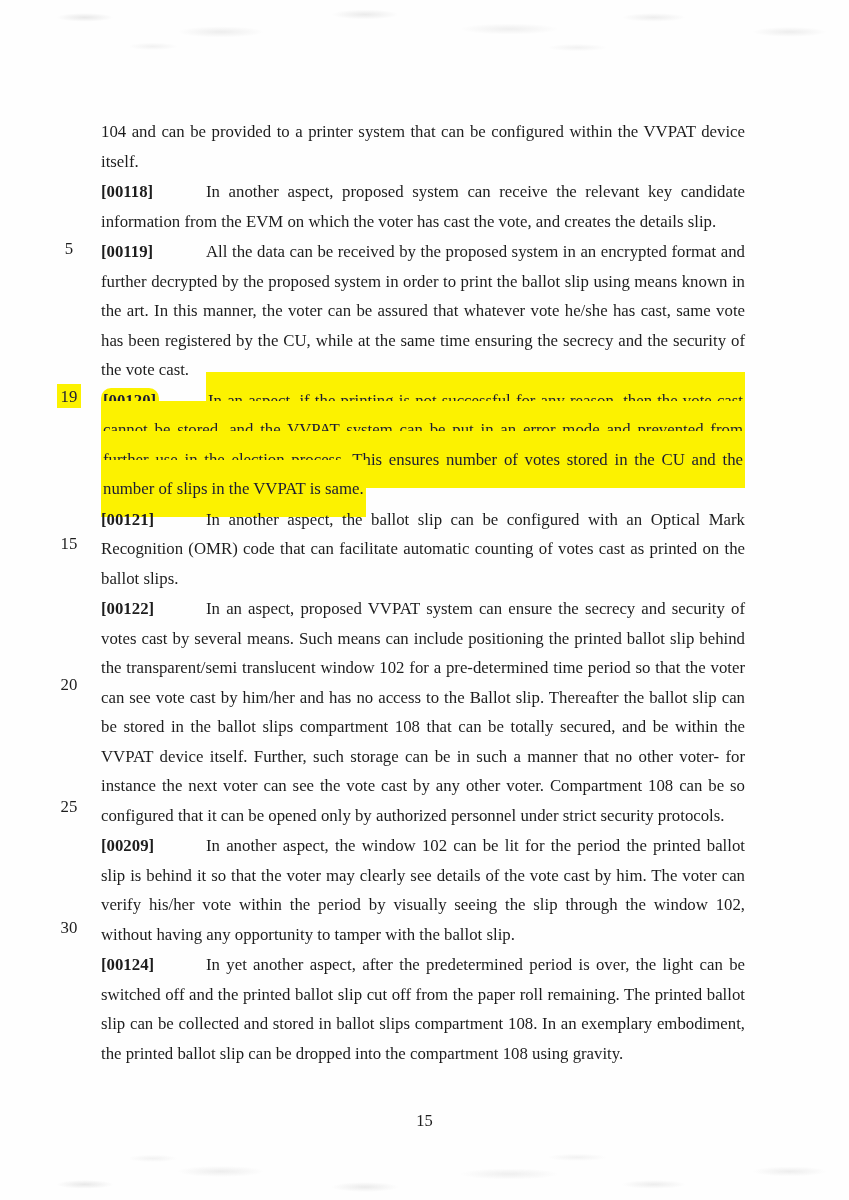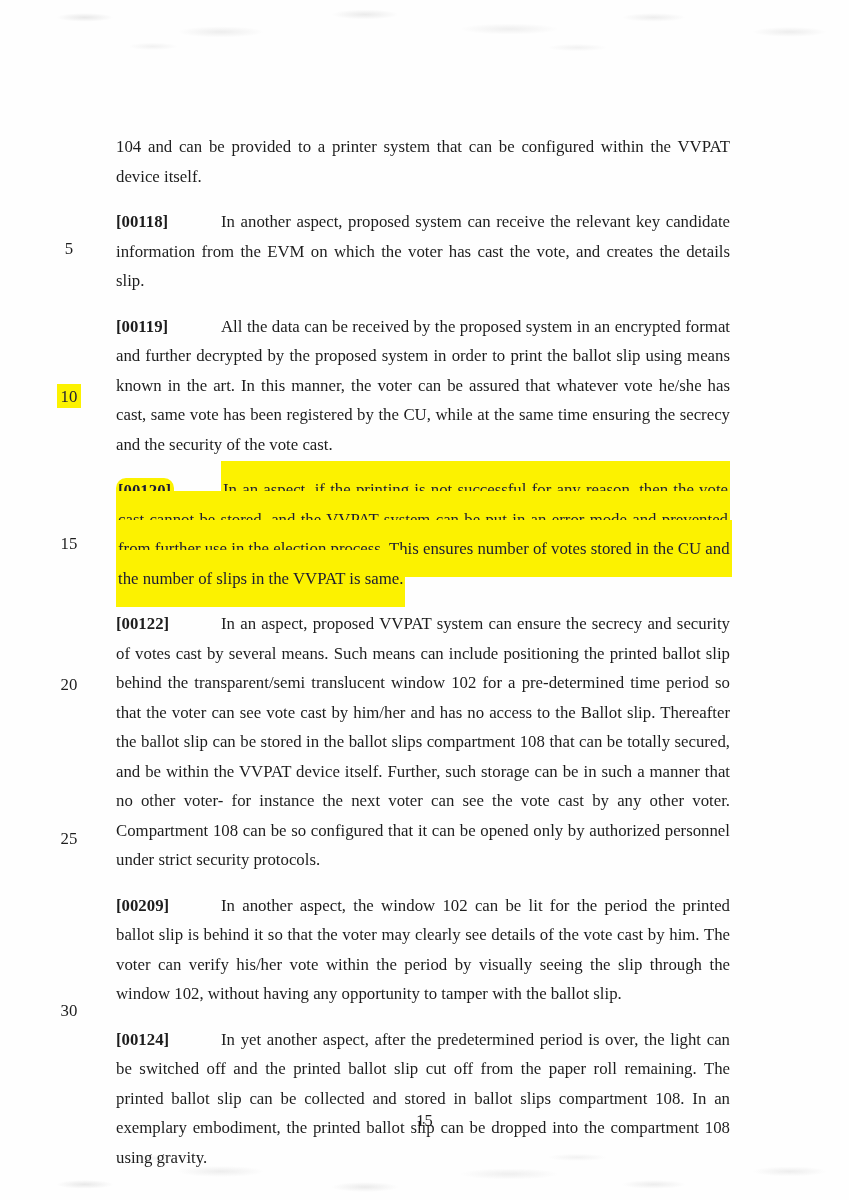--- a/index.html
+++ b/index.html
@@ -34,21 +34,21 @@
   #textblock {
     position: absolute;
     left: 100px; top: 116px;
     width: 646px;
     font-size: 16.8px;
     line-height: 29.5px;
     color: #1d1d1d;
     text-align: justify;
     text-align-last: left;
   }
-  #textblock p { margin: 16px; padding: 0; }
+  #textblock p { margin: 1px; padding: 0; }
   .tag {
     font-weight: bold;
     display: inline-block;
     width: 105px;
     text-align: center;
     text-align-last: left;
   }
   .hl {
     background: var(--hl, #fcf200);
     color: #1b1b33;
@@ -77,35 +77,36 @@
 </style>
 </head>
 <body>
 
 <div id="page">
 
   <div id="noise-top" class="noise"></div>
   <div id="noise-bottom" class="noise"></div>
 
   <div class="lineno" style="top:234px"><span>5</span></div>
-  <div class="lineno" style="top:381.5px"><span class="hl">10</span></div>
+  <div class="lineno" style="top:381.5px"><span class="hl">19</span></div>
   <div class="lineno" style="top:529px"><span>15</span></div>
   <div class="lineno" style="top:670px"><span>20</span></div>
-  <div class="lineno" style="top:824px"><span>25</span></div>
-  <div class="lineno" style="top:996px"><span>30</span></div>
+  <div class="lineno" style="top:792px"><span>25</span></div>
+  <div class="lineno" style="top:913px"><span>30</span></div>
 
   <div id="textblock">
     <p><span>104 and can be provided to a printer system that can be configured within the VVPAT device itself.</span></p>
 
     <p><b class="tag">[00118]</b><span>In another aspect, proposed system can receive the relevant key candidate information from the EVM on which the voter has cast the vote, and creates the details slip.</span></p>
 
     <p><b class="tag">[00119]</b><span>All the data can be received by the proposed system in an encrypted format and further decrypted by the proposed system in order to print the ballot slip using means known in the art. In this manner, the voter can be assured that whatever vote he/she has cast, same vote has been registered by the CU, while at the same time ensuring the secrecy and the security of the vote cast.</span></p>
 
     <p><b class="tag"><span class="hl">[00120]</span></b><span class="hl">In an aspect, if the printing is not successful for any reason, then the vote cast cannot be stored, and the VVPAT system can be put in an error mode and prevented from further use in the election process. This ensures number of votes stored in the CU and the number of slips in the VVPAT is same.</span></p>
 
+    <p><b class="tag">[00121]</b><span>In another aspect, the ballot slip can be configured with an Optical Mark Recognition (OMR) code that can facilitate automatic counting of votes cast as printed on the ballot slips.</span></p>
 
     <p><b class="tag">[00122]</b><span>In an aspect, proposed VVPAT system can ensure the secrecy and security of votes cast by several means. Such means can include positioning the printed ballot slip behind the transparent/semi translucent window 102 for a pre-determined time period so that the voter can see vote cast by him/her and has no access to the Ballot slip. Thereafter the ballot slip can be stored in the ballot slips compartment 108 that can be totally secured, and be within the VVPAT device itself. Further, such storage can be in such a manner that no other voter- for instance the next voter can see the vote cast by any other voter. Compartment 108 can be so configured that it can be opened only by authorized personnel under strict security protocols.</span></p>
 
     <p><b class="tag">[00209]</b><span>In another aspect, the window 102 can be lit for the period the printed ballot slip is behind it so that the voter may clearly see details of the vote cast by him. The voter can verify his/her vote within the period by visually seeing the slip through the window 102, without having any opportunity to tamper with the ballot slip.</span></p>
 
     <p><b class="tag">[00124]</b><span>In yet another aspect, after the predetermined period is over, the light can be switched off and the printed ballot slip cut off from the paper roll remaining. The printed ballot slip can be collected and stored in ballot slips compartment 108. In an exemplary embodiment, the printed ballot slip can be dropped into the compartment 108 using gravity.</span></p>
   </div>
 
   <div id="page-number">15</div>
 </div>

